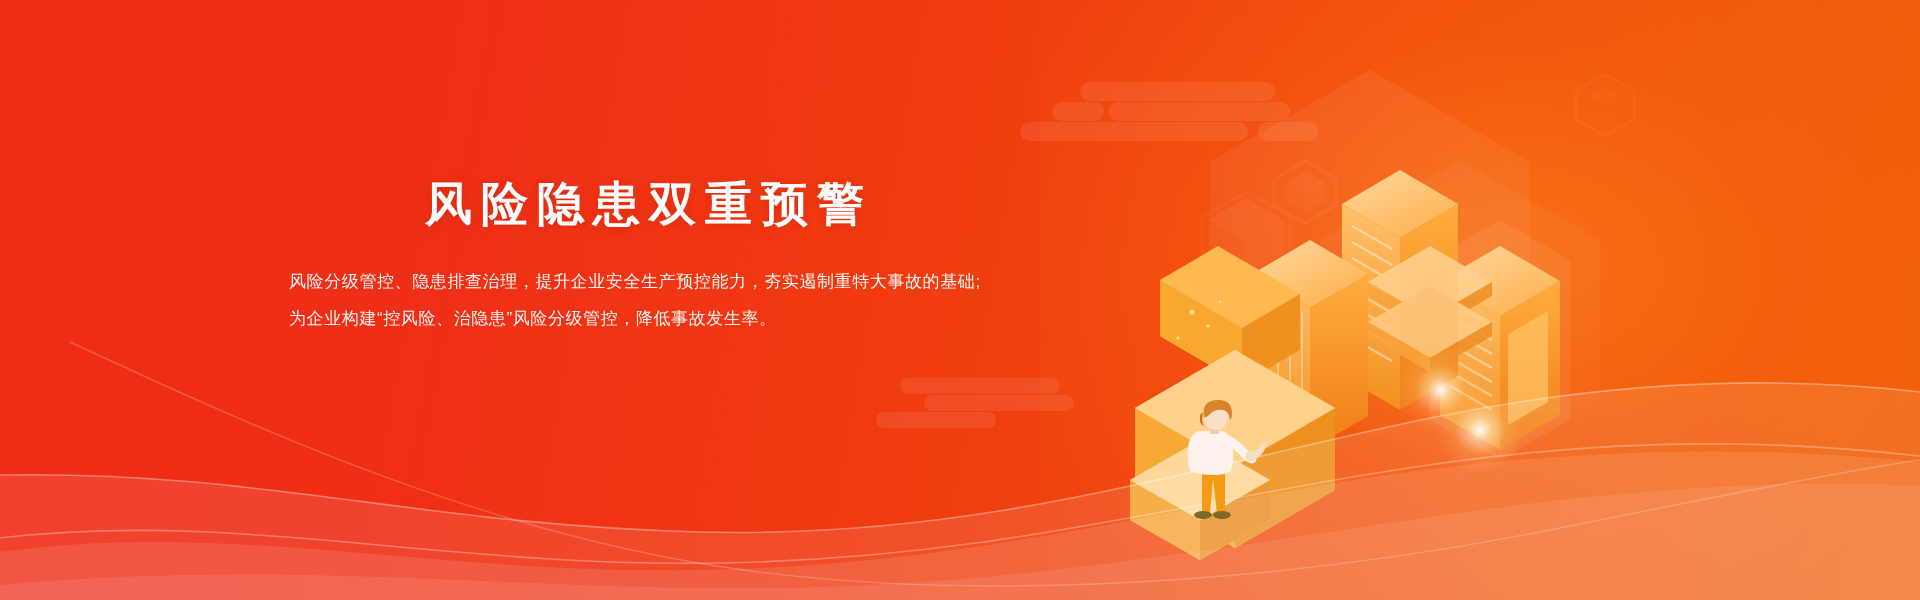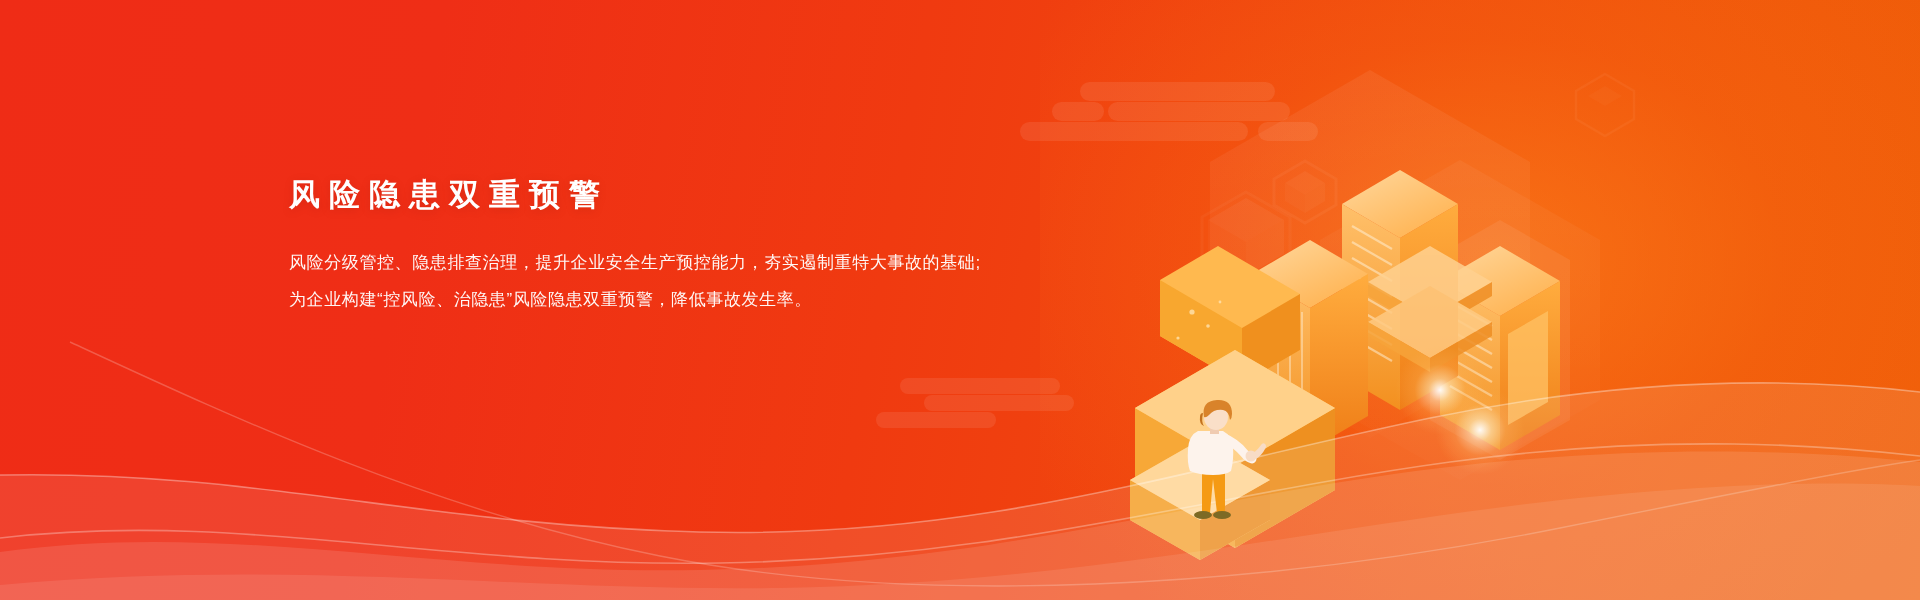--- a/index.html
+++ b/index.html
@@ -76,27 +76,28 @@
   .lamp-2{left:1435px; top:385px;}
 
   
   .copy{
     position:absolute;
     left:289px; top:176px;
     width:720px;
     z-index:6;
   }
   .headline{
-    font-size:31px;
+    font-size:47px;
     line-height:1.2;
     font-weight:700;
     color:#ffffff;
     letter-spacing:9px;
     white-space:nowrap;
     text-shadow:0 2px 10px rgba(140,20,0,.18);
+    text-align:center;
   }
   .sub{
     margin-top:32px;
     font-size:17px;
     line-height:2.15;
     color:rgba(255,255,255,.96);
     letter-spacing:.6px;
     font-weight:400;
   }
   .sub p{white-space:nowrap;}
@@ -296,17 +297,17 @@
       <path d="M0,218 C240,190 440,248 720,243 C1010,238 1200,176 1450,142 C1670,112 1830,126 1920,136" fill="none" stroke="#ffffff" stroke-opacity="0.30" stroke-width="1.6"></path>
       <path d="M70,22 C230,96 430,190 660,236 C920,288 1260,268 1560,208 C1720,176 1850,150 1920,140" fill="none" stroke="#ffffff" stroke-opacity="0.22" stroke-width="1.4"></path>
       <path d="M0,265 C300,238 520,272 780,268 C1080,263 1300,210 1560,180 C1740,160 1860,162 1920,166 L1920,280 L0,280 Z" fill="#ffffff" opacity="0.09"></path>
     </svg>
   </div>
 
   <div class="copy">
     <h1 class="headline">风险隐患双重预警</h1>
     <div class="sub">
       <p>风险分级管控、隐患排查治理，提升企业安全生产预控能力，夯实遏制重特大事故的基础;</p>
-      <p>为企业构建“控风险、治隐患”风险隐患双重预警，降低事故发生率。</p>
+      <p>为企业构建“控风险、治隐患”风险分级管控，降低事故发生率。</p>
     </div>
   </div>
 
 </div>
 
 </body></html>

